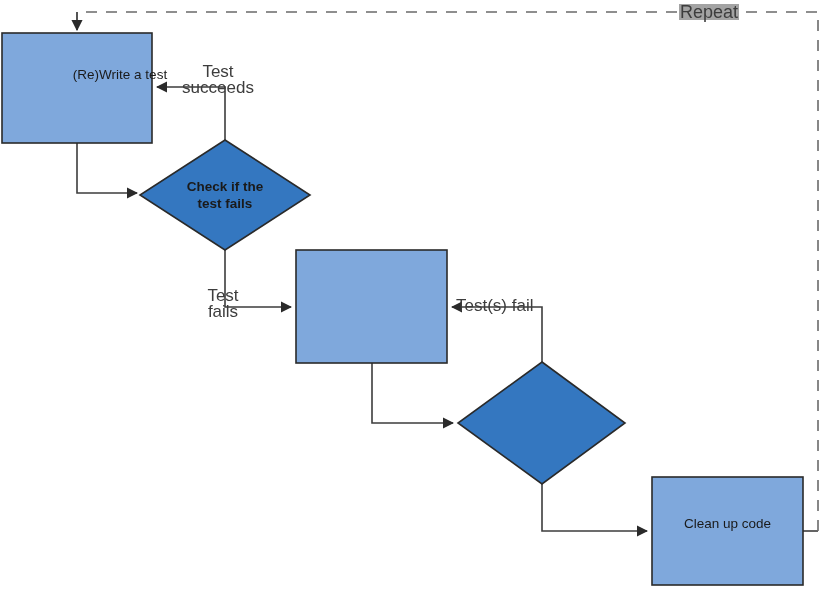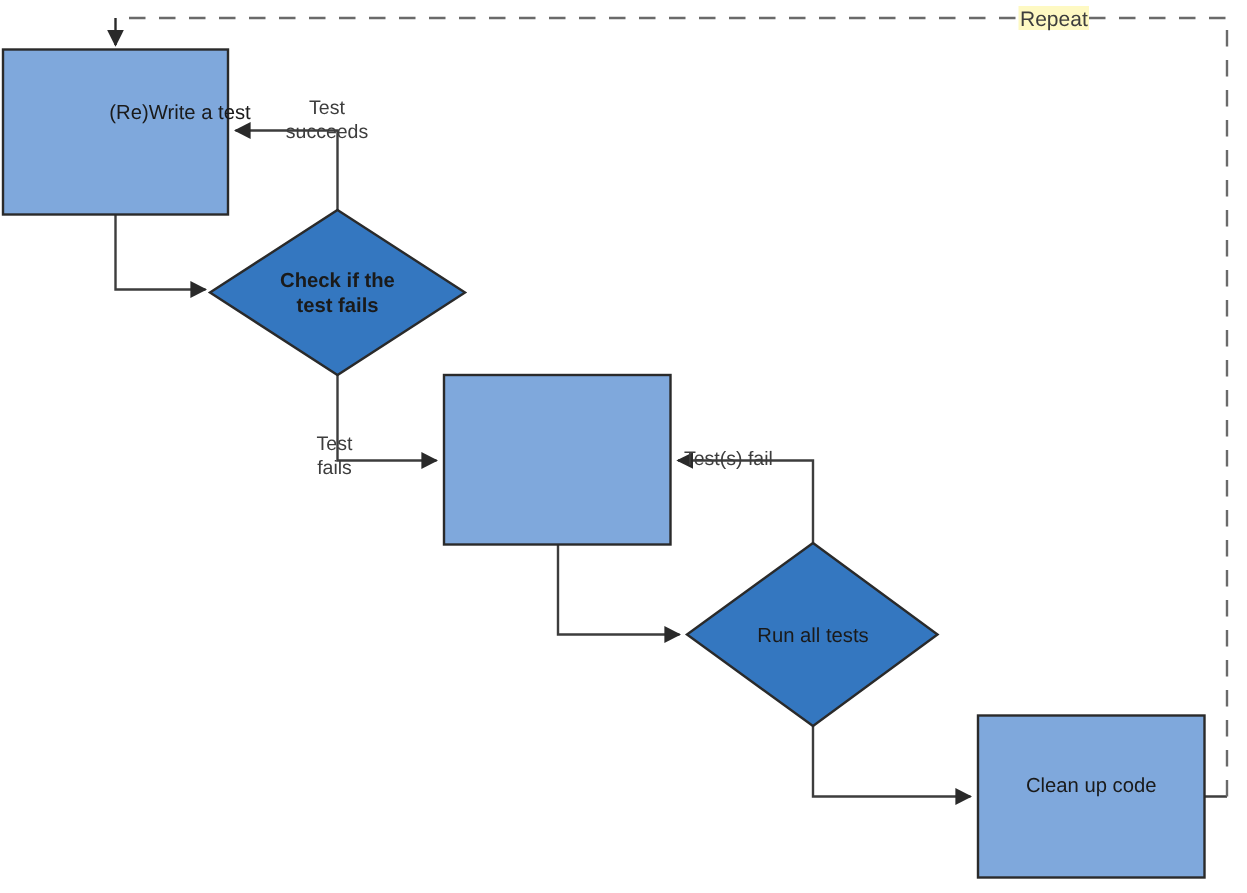--- a/index.html
+++ b/index.html
@@ -30,31 +30,31 @@
     text-align: center;
     color: #1a1a1a;
     font-size: 13.5px;
     line-height: 17px;
     pointer-events: none;
     white-space: pre-line;
   }
   .edge-label {
     position: absolute;
     color: #3d3d3d;
-    font-size: 13px;
+    font-size: 17px;
     line-height: 16px;
     text-align: center;
     white-space: pre-line;
   }
   .repeat-label {
     position: absolute;
     color: #3d3d3d;
-    font-size: 14px;
+    font-size: 18px;
     line-height: 16px;
-    background: #fef9c3;
+    background: #a3a3a3;
     padding: 0 1px;
   }
 </style>
 </head>
 <body>
 
 <div id="canvas">
 
   <svg width="831" height="595">
     <defs>
@@ -89,21 +89,20 @@
 
     <rect x="652" y="477" width="151" height="108" fill="#7FA8DC" stroke="#2a2a2a" stroke-width="1.6"></rect>
   </svg>
 
   <div class="node-label" style="left:2px; top:33px; width:150px; height:82px;margin-left:43px;">(Re)Write a test</div>
 
   <div class="node-label" style="left:160px; top:160px; width:130px; height:70px;font-weight:bold;">Check if the
 test fails</div>
 
 
-  <div class="node-label" style="left:477px; top:398px; width:130px; height:50px;">Run all tests</div>
 
   <div class="node-label" style="left:652px; top:477px; width:151px; height:92px;">Clean up code</div>
 
   <div class="edge-label" style="left:170px; top:64px; width:96px;">Test
 succeeds</div>
 
   <div class="edge-label" style="left:178px; top:288px; width:90px;">Test
 fails</div>
 
   <div class="edge-label" style="left:456px; top:298px; width:100px; text-align:left;">Test(s) fail</div>

